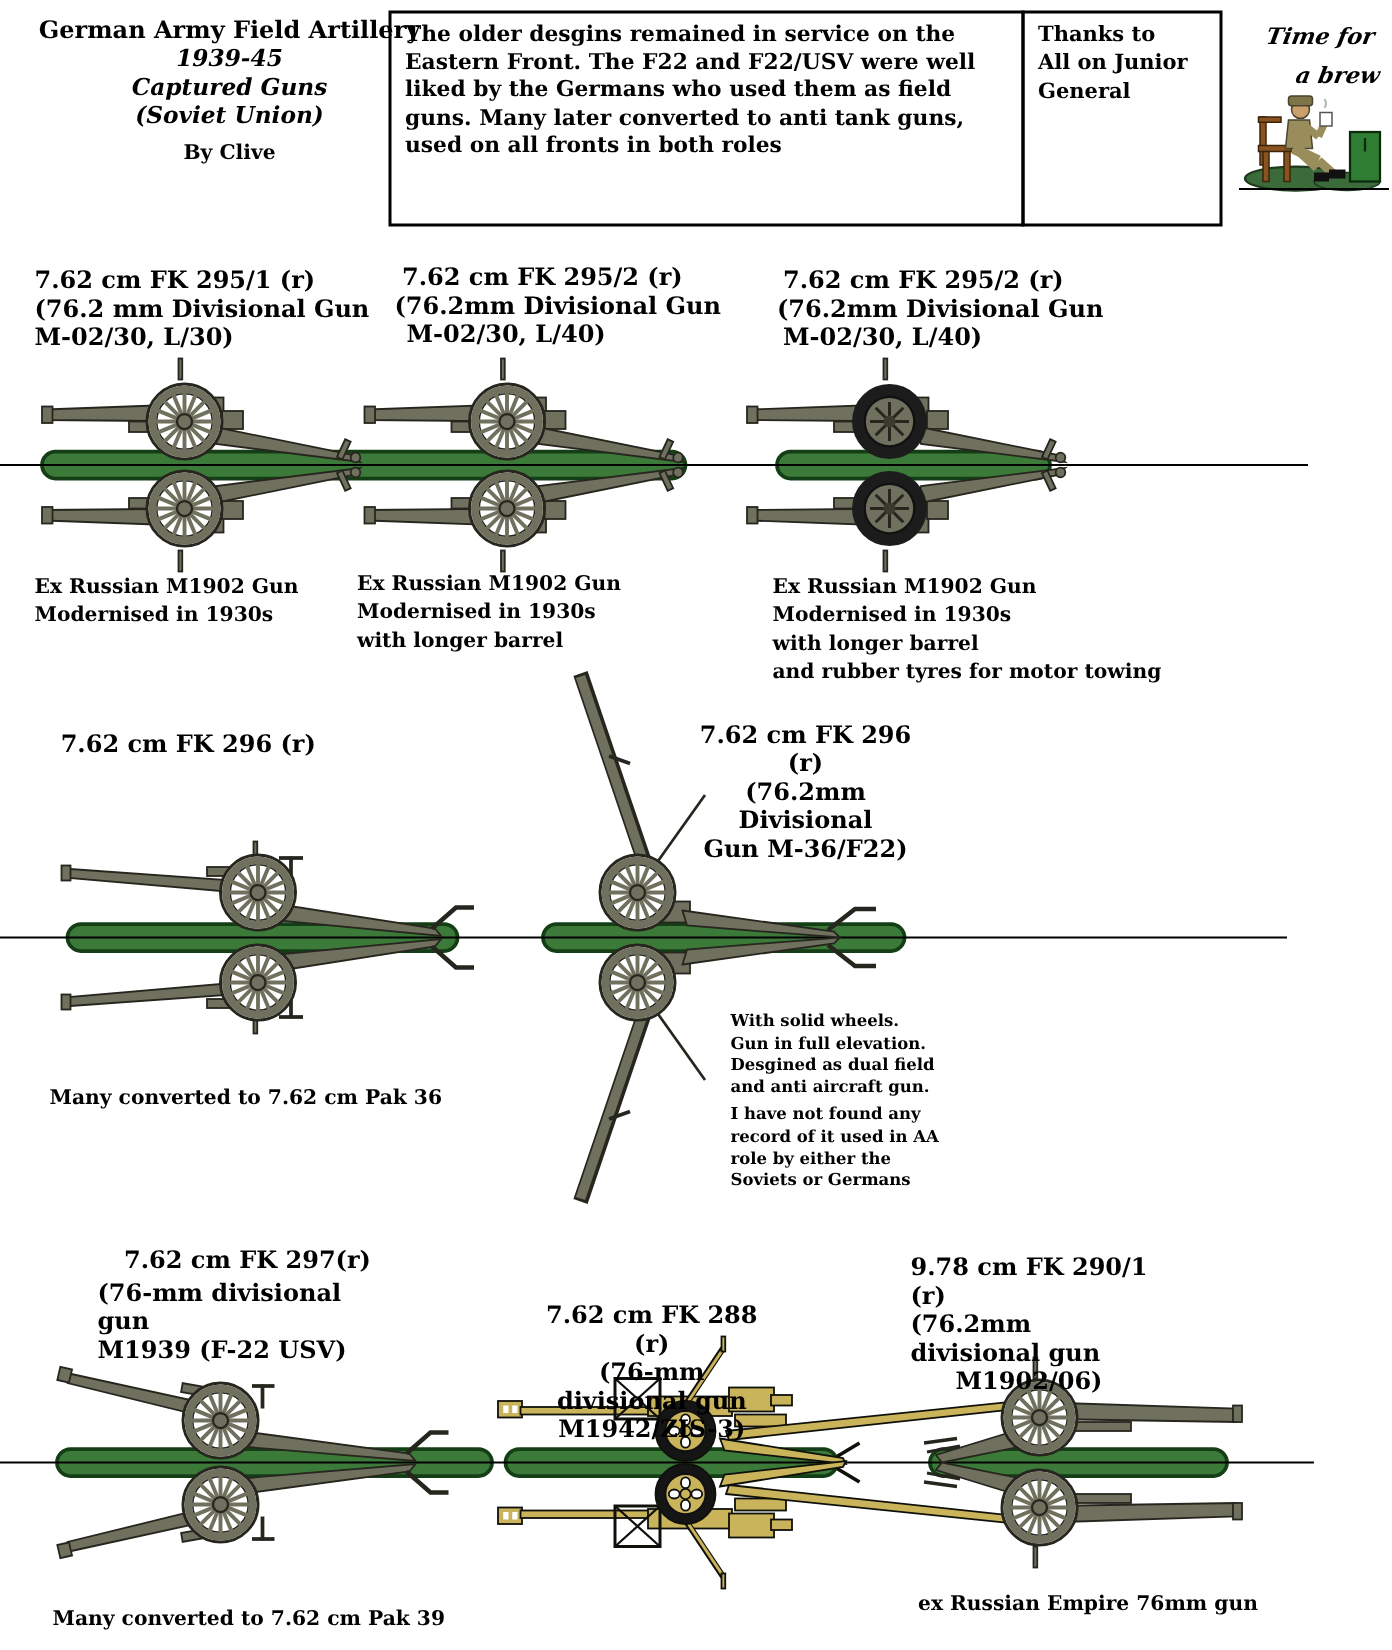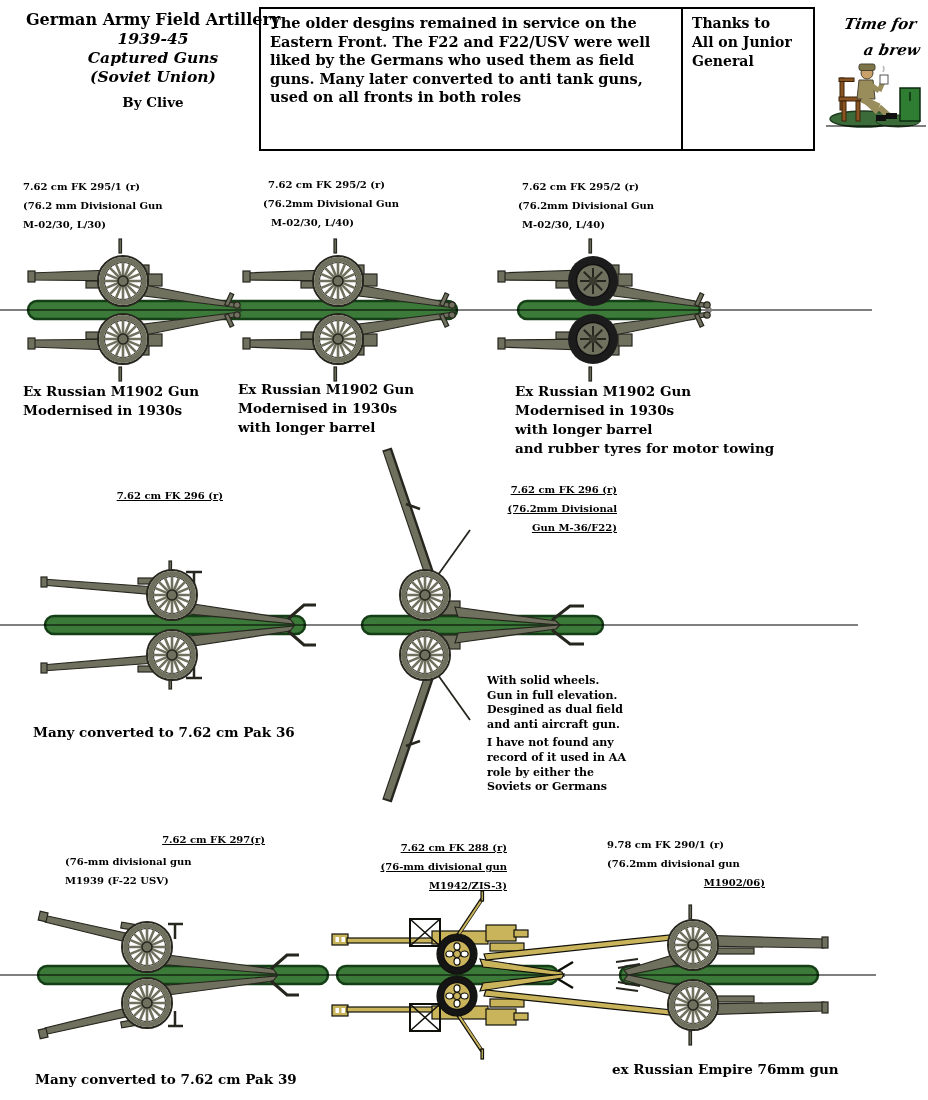--- a/index.html
+++ b/index.html
@@ -19,24 +19,24 @@
     padding:5px 9px;font-size:14.5px;line-height:18.5px;}
   .info-box p{margin:0;}
   .info-box p + p{margin-top:6px;text-align:right;}
   .thanks-box{left:681px;top:7px;width:112px;height:130px;border:2px solid #000;
     padding:5px 9px;font-size:14px;line-height:19px;white-space:pre-line;}
   .brew{left:826px;top:16px;width:100px;font-size:15px;font-style:italic;
     transform:skewX(-10deg);line-height:17px;}
   .brew .l1{text-align:left;padding-left:16px;}
   .brew .l2{text-align:right;padding-right:4px;margin-top:9px;}
   
-  .glabel{font-size:10px;line-height:19px;}
+  .glabel{font-size:16px;line-height:19px;}
   .gcap{font-size:13.5px;line-height:19px;}
   .gcap-tight{font-size:11px;line-height:14.6px;}
-  .center{text-align:right;text-decoration:underline;}
+  .center{text-align:center;}
   .gap-top{margin-top:4px;}
   svg{display:block;}
 </style>
 </head>
 <body>
 
 <svg width="0" height="0" style="position:absolute" aria-hidden="true">
   <defs>
     <g id="wheelA">
       <circle r="25" fill="#ffffff" stroke="#26261f" stroke-width="2"></circle>
@@ -318,21 +318,21 @@
   <div>record of it used in AA</div>
   <div>role by either the</div>
   <div>Soviets or Germans</div>
 </div>
 
 <div class="abs glabel" style="left:65px;top:830px;width:200px">
   <div class="center" style="margin-bottom:3px">7.62 cm FK 297(r)</div>
   <div>(76-mm divisional gun</div>
   <div>M1939 (F-22 USV)</div>
 </div>
-<div class="abs glabel center" style="left:362px;top:838px;width:145px">
+<div class="abs glabel center" style="left:362px;top:867px;width:145px">
   <div>7.62 cm FK 288 (r)</div>
   <div>(76-mm divisional gun</div>
   <div>M1942/ZIS-3)</div>
 </div>
 <div class="abs glabel" style="left:607px;top:835px;width:158px">
   <div>9.78 cm FK 290/1 (r)</div>
   <div>(76.2mm divisional gun</div>
   <div class="center">M1902/06)</div>
 </div>
 

